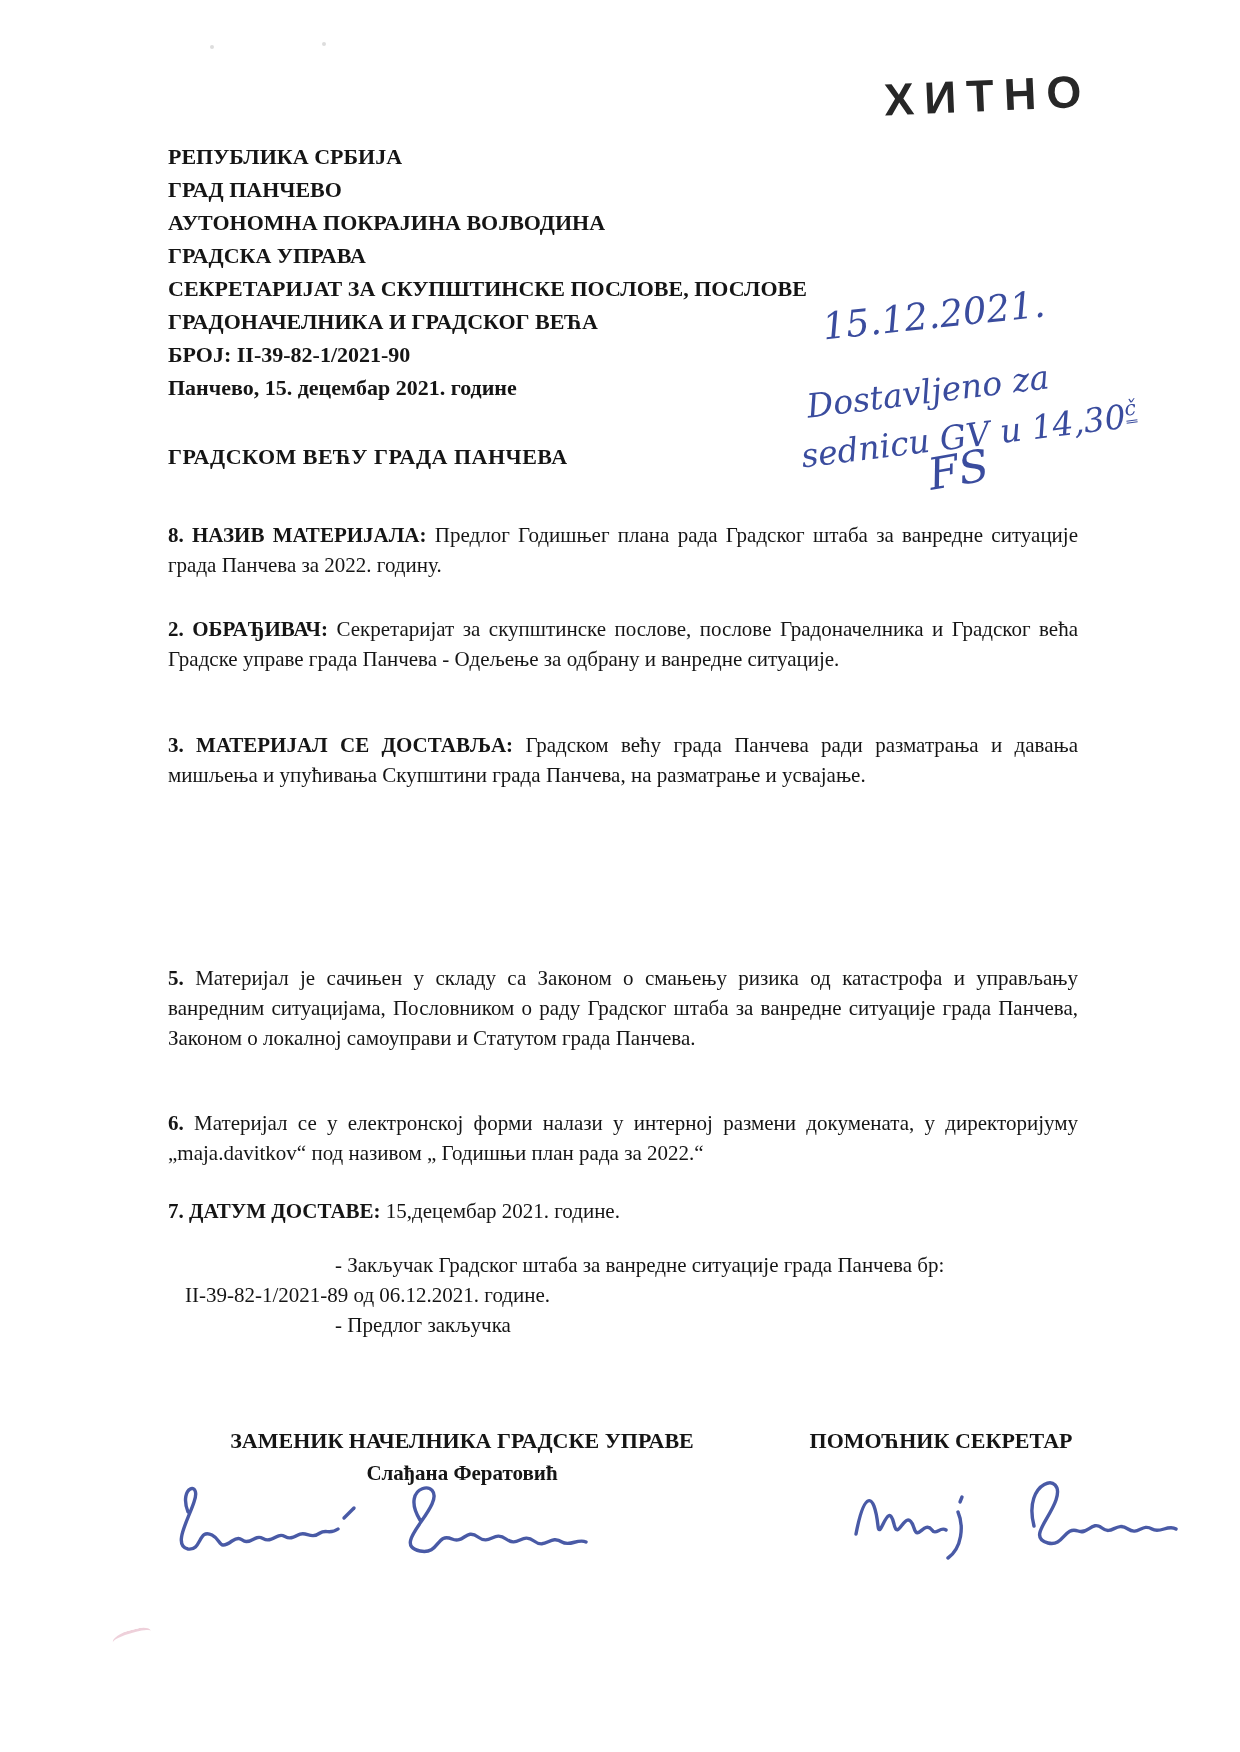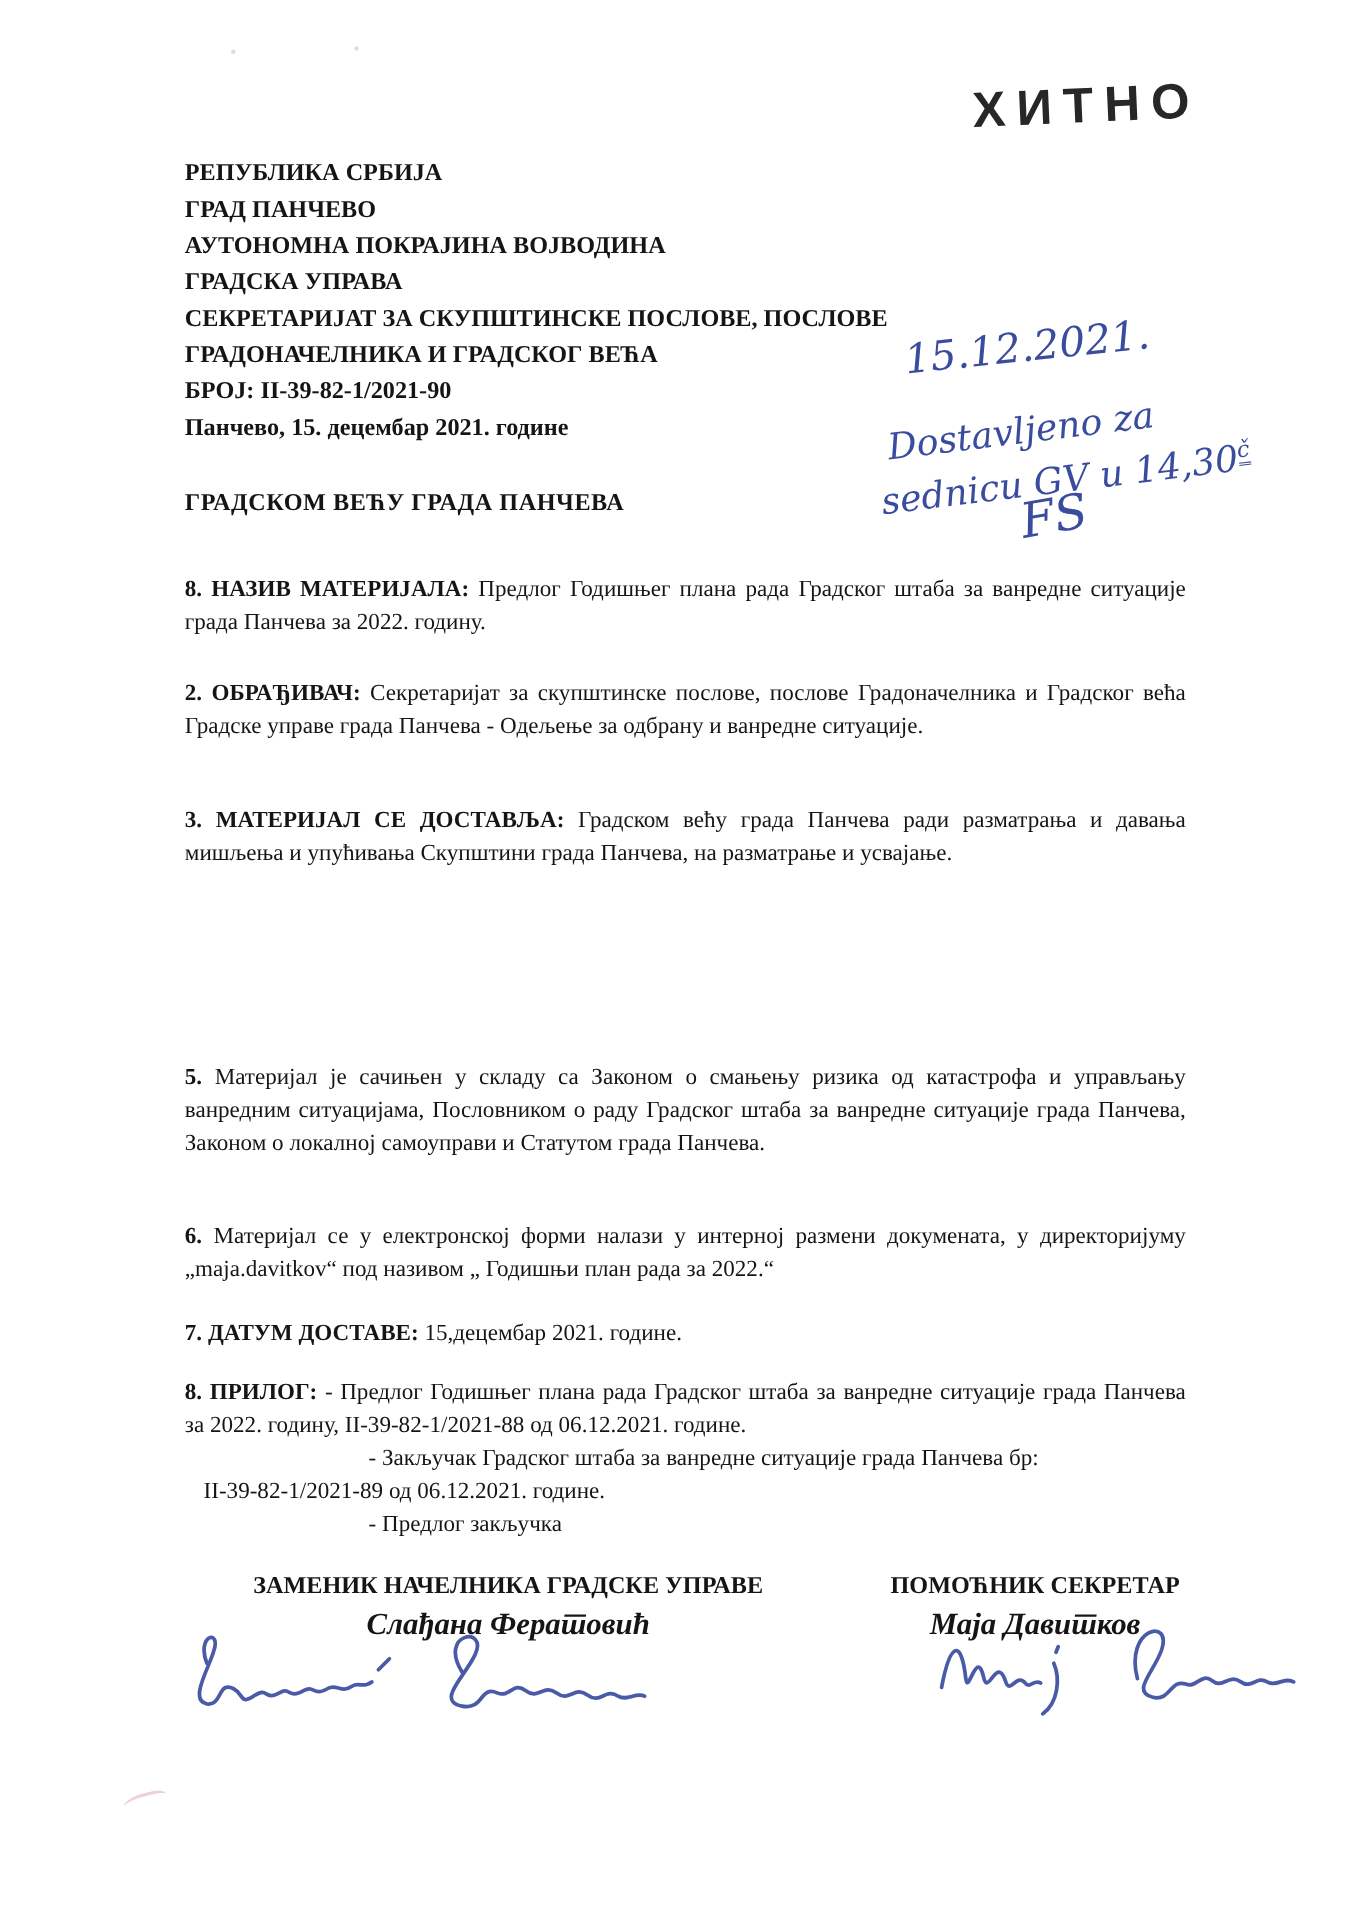--- a/index.html
+++ b/index.html
@@ -45,21 +45,21 @@
   }
   .sec .lbl { font-weight:bold; }
   .sec p { margin:0; text-align:justify; }
   .att { text-align:left;margin-left:17px; }
   .att.indent { padding-left:150px; }
 
   
   .sig-left  { position:absolute; left:172px; top:1428px; width:580px; text-align:center; }
   .sig-right { position:absolute; left:756px; top:1428px; width:370px; text-align:center; }
   .sig-title { font-weight:bold; font-size:22px; white-space:nowrap; }
-  .sig-name  { font-weight:bold; font-style:italic; font-size:28px; margin-top:7px; }
+  .sig-name  { font-weight:bold; font-size:21px; margin-top:7px; }
 
   
   .hw {
     position:absolute;
     color:#3a4c9e;
     font-family:"DejaVu Serif", serif;
     font-style:italic;
     white-space:nowrap;
   }
   .note-date { left:822px; top:294px; font-size:37px; transform:rotate(-6deg); }
@@ -112,33 +112,31 @@
   <p class="sec" style="top:730px"><span class="lbl">3. МАТЕРИЈАЛ СЕ ДОСТАВЉА:</span> <span>Градском већу града Панчева ради разматрања и давања мишљења и упућивања Скупштини града Панчева, на разматрање и усвајање.</span></p>
 
 
   <p class="sec" style="top:963px"><span class="lbl">5.</span> <span>Материјал  је сачињен у складу са  Законом о смањењу ризика од катастрофа и управљању ванредним ситуацијама, Пословником о раду Градског штаба за ванредне ситуације града Панчева, Законом о локалној самоуправи и Статутом града Панчева.</span></p>
 
   <p class="sec" style="top:1108px"><span class="lbl">6.</span> <span>Материјал се у електронској форми налази у интерној размени докумената, у директоријуму „maja.davitkov“ под називом „ Годишњи план рада за 2022.“</span></p>
 
   <p class="sec" style="top:1196px"><span class="lbl">7. ДАТУМ ДОСТАВЕ:</span>  <span>15,децембар 2021. године.</span></p>
 
   <div class="sec" style="top:1250px">
-    <p><span class="lbl">8. ПРИЛОГ:</span> <span>- Предлог Годишњег плана рада Градског штаба за ванредне ситуације  града Панчева за 2022. годину, II-39-82-1/2021-88 од 06.12.2021. године.</span></p>
     <div class="att indent">- Закључак Градског штаба за ванредне ситуације града Панчева бр:</div>
     <div class="att">II-39-82-1/2021-89 од 06.12.2021. године.</div>
     <div class="att indent">- Предлог закључка</div>
   </div>
 
   <div class="sig-left">
     <div class="sig-title">ЗАМЕНИК НАЧЕЛНИКА ГРАДСКЕ УПРАВЕ</div>
     <div class="sig-name">Слађана Фератовић</div>
   </div>
   <div class="sig-right">
     <div class="sig-title">ПОМОЋНИК СЕКРЕТАР</div>
-    <div class="sig-name">Маја Давитков</div>
   </div>
 
   <svg class="sig-ink" style="left:158px; top:1480px;" width="440" height="100" viewBox="0 0 440 100">
     <path d="M30,32 C20,6 44,0 36,22 C31,38 14,66 30,69 C44,71 40,48 54,55 C64,60 60,71 74,61 C86,53 82,67 96,59 C106,53 104,65 118,57 C128,51 126,63 140,55 C148,50 152,60 162,53 C168,49 172,55 180,49"></path>
     <path d="M186,38 L196,28"></path>
     <path d="M262,40 C240,4 286,-2 274,24 C265,44 238,66 262,71 C282,75 278,52 294,59 C306,64 308,48 320,57 C332,66 336,50 348,59 C360,68 364,52 376,61 C388,70 392,54 404,62 C412,67 420,58 428,62"></path>
   </svg>
 
   <svg class="sig-ink" style="left:838px; top:1466px;" width="350" height="105" viewBox="0 0 350 105">
     <path d="M18,68 C26,26 36,24 40,60 C42,76 50,32 56,58 C60,78 68,38 76,62 C80,76 86,54 94,64 C98,70 102,60 108,64"></path>

